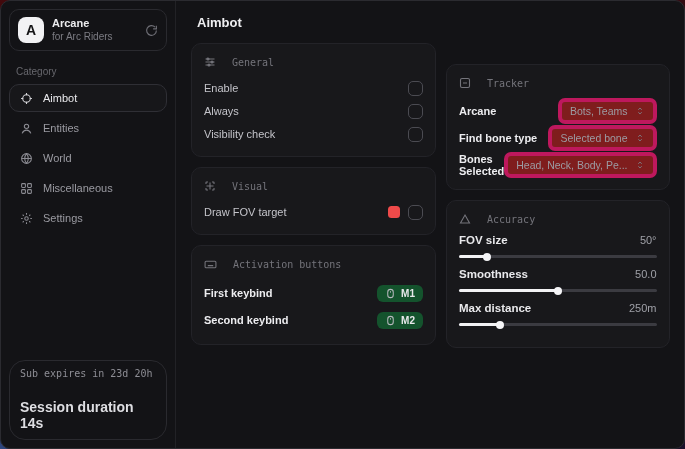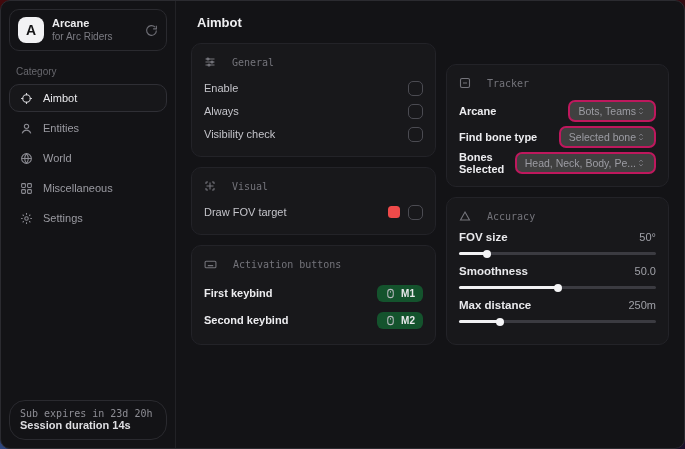--- a/index.html
+++ b/index.html
@@ -40,24 +40,24 @@
     height:28px; display:flex; align-items:center; gap:10px;
     padding:0 10px; border-radius:10px; border:1px solid transparent;
     color:#9b9ba2; font-size:11px; cursor:pointer;
   }
   .nav-item .nicon { display:flex; color:#8a8a91; }
   .nav-item.active { border-color:#2f2f35; color:#e9e9ec; background:#17171a; }
   .nav-item.active .nicon { color:#d6d6da; }
   .sidebar-spacer { flex:1; }
   .footer-card {
     border:1px solid #2a2a2f; border-radius:16px; padding:7px 10px 8px;
-    display:flex; flex-direction:column; gap:0;
+    display:flex; flex-direction:column; gap:20px;
   }
   .footer-line1 { font-family:"DejaVu Sans Mono", monospace; font-size:10px; color:#8e8e95; }
-  .footer-line2 { font-size:11px; font-weight:700; color:#dedee2; }
+  .footer-line2 { font-size:14px; font-weight:700; color:#dedee2; }
   
   .main { flex:1; padding:11px 15px 12px; display:flex; flex-direction:column; }
   .page-title { font-size:13px; font-weight:700; color:#f0f0f2; margin:3px 0 13px 6px; }
   .columns { display:flex; gap:10px; align-items:flex-start; }
   .col-left  { width:245px; flex:0 0 245px; display:flex; flex-direction:column; gap:10px; }
   .col-right { flex:1; display:flex; flex-direction:column; gap:10px;margin-top:21px; }
   .card {
     background:#18181b; border:1px solid #232328; border-radius:10px;
     padding:9px 12px 11px;
   }
@@ -79,22 +79,22 @@
     background:transparent; cursor:pointer;
   }
   .swatch { width:12px; height:12px; border-radius:3.5px; cursor:pointer; }
   .keybadge {
     display:flex; align-items:center; gap:5px; background:#14532d;
     border-radius:6px; padding:3px 8px; font-size:10px; font-weight:700;
     color:#e9e9ec; cursor:pointer;
   }
   .keybadge .kicon { display:flex; color:#b9b9bf; }
   .dropdown {
-    display:flex; align-items:center; background:#404040;
-    border:2px solid #be185d; border-radius:7px; padding:3px 8px;
+    display:flex; align-items:center; gap:7px; background:#7f1d1d;
+    border:4px solid #be185d; border-radius:7px; padding:3px 8px;
     font-size:10.5px; color:#9c9ca3; cursor:pointer; white-space:nowrap;
   }
   .dropdown .dicon { display:flex; color:#7e7e85; }
   
   .trow { min-height:25px; }
   
   .acc-group { margin-top:6px; }
   .acc-head { display:flex; align-items:center; justify-content:space-between; }
   .acc-label { font-size:11.5px; font-weight:700; color:#e9e9ec; }
   .acc-value { font-size:11px; color:#9fa0a7; }

